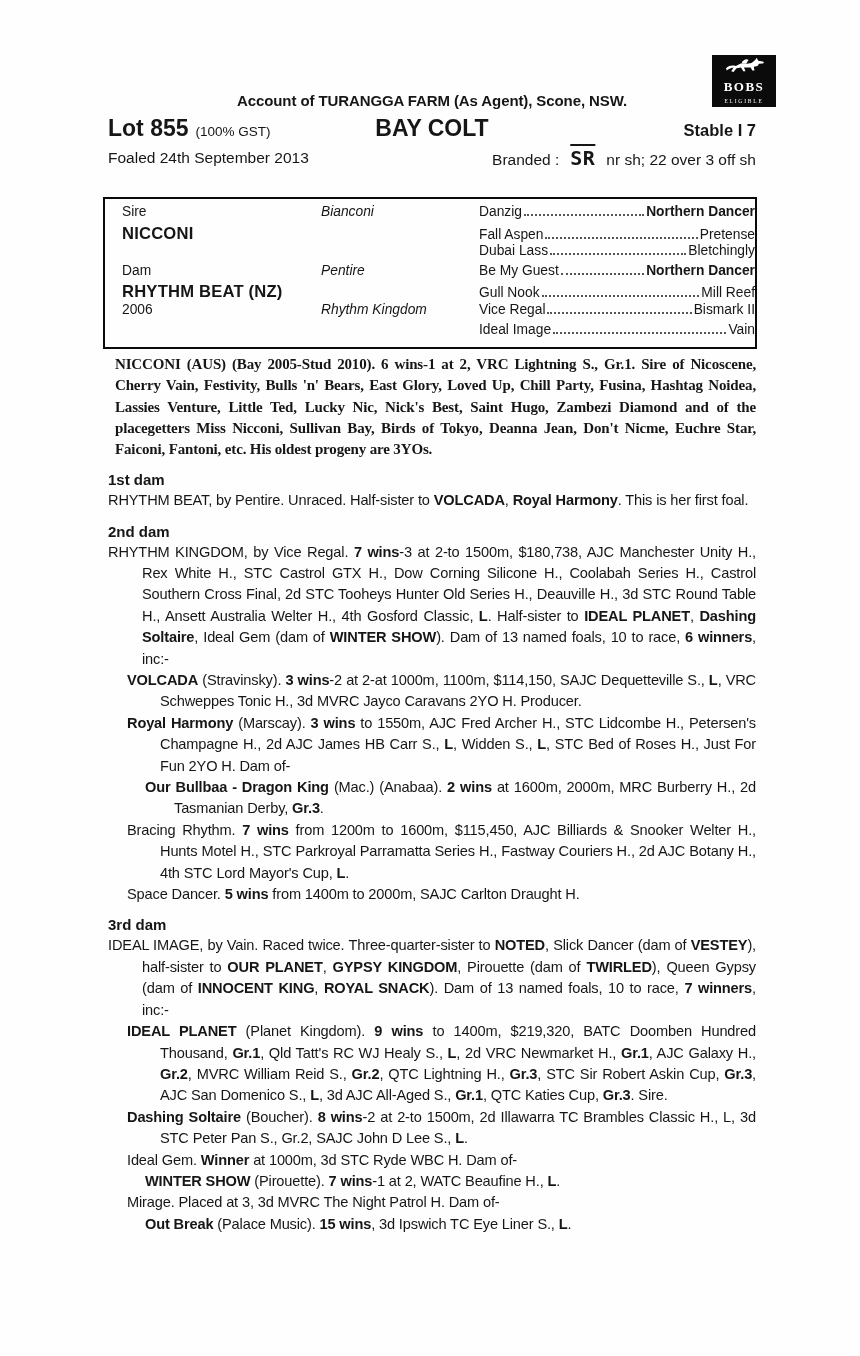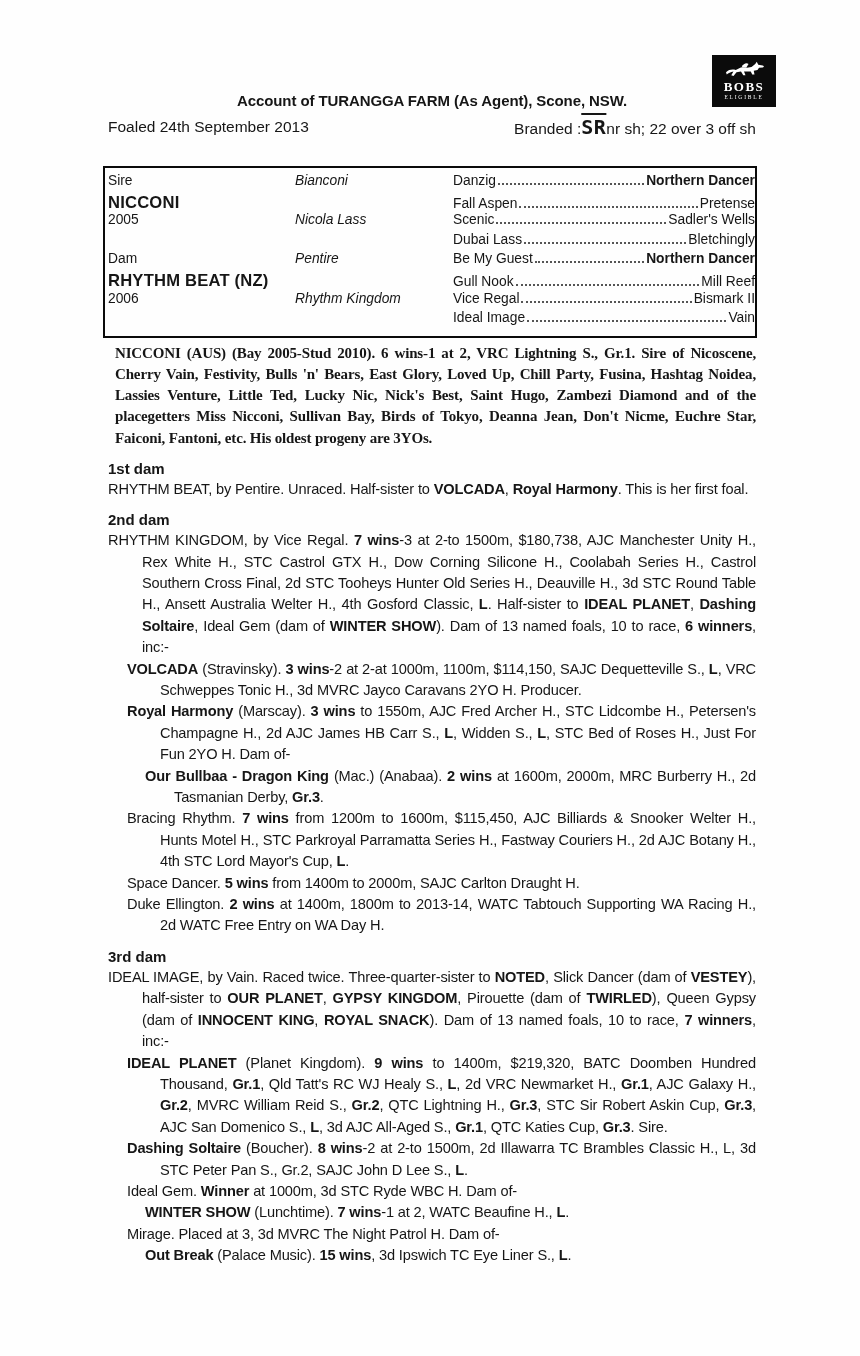--- a/index.html
+++ b/index.html
@@ -7,46 +7,46 @@
         font-family:"Liberation Sans",sans-serif;color:#161616;}
   .content{position:absolute;left:108px;top:92px;width:648px;}
 
   .account{font-weight:700;font-size:15px;text-align:center;margin:0 0 6px;letter-spacing:-0.1px;}
   .lotrow{position:relative;display:flex;align-items:baseline;height:28px;margin:0 0 3px;}
   .lot{font-weight:700;font-size:23px;white-space:nowrap;}
   .gst{font-size:13.5px;margin-left:7px;white-space:nowrap;}
   .bigtitle{position:absolute;left:0;right:0;text-align:center;font-weight:700;font-size:23px;}
   .stable{margin-left:auto;font-weight:700;font-size:16.5px;white-space:nowrap;}
   .foaledrow{display:flex;align-items:center;font-size:15.5px;margin:0 0 27px;}
-  .brandgroup{margin-left:auto;display:flex;align-items:baseline;gap:0;}
+  .brandgroup{margin-left:auto;display:flex;align-items:baseline;gap:11px;}
   .brandmark{font-family:"DejaVu Sans Mono",monospace;font-size:20px;text-decoration:overline;
              letter-spacing:0.5px;font-weight:700;}
 
   .pedigree{border:2px solid #0a0a0a;width:654px;margin:0 0 5px -5px;padding:5px 0 6px;box-sizing:border-box;}
   .ped-row{display:flex;align-items:baseline;height:19.6px;font-size:13.8px;}
-  .ped-c1{width:190px;padding-left:3px;box-sizing:border-box;white-space:nowrap;}
+  .ped-c1{width:216px;padding-left:17px;box-sizing:border-box;white-space:nowrap;}
   .ped-c1.horse{font-weight:700;font-size:16.6px;letter-spacing:0.2px;}
   .ped-c2{width:158px;white-space:nowrap;font-style:italic;}
   .ped-c3{flex:1;display:flex;align-items:baseline;min-width:0;}
   .ped-leader{flex:1;border-bottom:2px dotted #555;align-self:flex-end;margin:0 2px 3px;min-width:8px;}
   .ped-val{white-space:nowrap;}
   .ped-val.b{font-weight:700;}
 
   .sire-para{font-weight:700;font-size:15px;line-height:21.2px;text-align:justify;
              margin:3px 0 0 7px;letter-spacing:-0.15px;font-family:Liberation Serif, serif;}
 
   .dam-heading{font-weight:700;font-size:15px;margin:11px 0 2px;}
   .para{font-size:14.6px;line-height:21.4px;text-align:justify;letter-spacing:-0.15px;}
   .p-main{padding-left:34px;text-indent:-34px;}
   .p-entry{margin-left:19px;padding-left:33px;text-indent:-33px;}
   .p-deep{margin-left:37px;padding-left:29px;text-indent:-29px;}
   b{font-weight:700;}
 
   .bobs{position:absolute;left:712px;top:55px;width:64px;height:52px;background:#0b0b0b;
-        display:flex;flex-direction:column;align-items:center;justify-content:center;padding:2px 0;box-sizing:border-box;}
+        display:flex;flex-direction:column;align-items:center;justify-content:space-between;padding:2px 0;box-sizing:border-box;}
   .bobs-title{color:#fff;font-family:"Liberation Serif",serif;font-weight:700;font-size:13px;
               letter-spacing:1.5px;line-height:13px;margin-top:1px;}
   .bobs-sub{color:#fff;font-family:"Liberation Serif",serif;font-size:5.5px;letter-spacing:1.8px;
             line-height:7px;margin-top:1px;}
 </style>
 </head>
 <body>
 
 <div class="page">
 
@@ -56,20 +56,26 @@
       <path fill="#ffffff" d="M27 8 C29 3 34 2 36 4 L33 9 Z"></path>
     </svg>
     <div class="bobs-title">BOBS</div>
     <div class="bobs-sub">ELIGIBLE</div>
   </div>
 
   <div class="content">
 
     <div class="account">Account of TURANGGA FARM (As Agent), Scone, NSW.</div>
 
+    <div class="lotrow">
+      <span class="lot">Lot 855</span>
+      <span class="gst">(100% GST)</span>
+      <span class="bigtitle">BAY COLT</span>
+      <span class="stable">Stable I 7</span>
+    </div>
 
     <div class="foaledrow">
       <span>Foaled 24th September 2013</span>
       <span class="brandgroup">
         <span>Branded :</span>
         <span class="brandmark">SR</span>
         <span>nr sh; 22 over 3 off sh</span>
       </span>
     </div>
 
@@ -83,29 +89,20 @@
             <span class="ped-val b">Northern Dancer</span>
           </div>
         </div>
         <div class="ped-row">
           <div class="ped-c1 horse">NICCONI</div>
           <div class="ped-c2"></div>
           <div class="ped-c3">
             <span>Fall Aspen</span>
             <span class="ped-leader"></span>
             <span class="ped-val">Pretense</span>
-          </div>
-        </div>
-        <div class="ped-row">
-          <div class="ped-c1">2005</div>
-          <div class="ped-c2">Nicola Lass</div>
-          <div class="ped-c3">
-            <span>Scenic</span>
-            <span class="ped-leader"></span>
-            <span class="ped-val">Sadler's Wells</span>
           </div>
         </div>
         <div class="ped-row">
           <div class="ped-c1"></div>
           <div class="ped-c2"></div>
           <div class="ped-c3">
             <span>Dubai Lass</span>
             <span class="ped-leader"></span>
             <span class="ped-val">Bletchingly</span>
           </div>
@@ -153,25 +150,24 @@
     <div>
         <div class="dam-heading">1st dam</div>
         <div class="para p-main"><span>RHYTHM BEAT, by Pentire. Unraced. Half-sister to </span><b>VOLCADA</b><span>, </span><b>Royal Harmony</b><span>. This is her first foal.</span></div>
         <div class="dam-heading">2nd dam</div>
         <div class="para p-main"><span>RHYTHM KINGDOM, by Vice Regal. </span><b>7 wins</b><span>-3 at 2-to 1500m, $180,738, AJC Manchester Unity H., Rex White H., STC Castrol GTX H., Dow Corning Silicone H., Coolabah Series H., Castrol Southern Cross Final, 2d STC Tooheys Hunter Old Series H., Deauville H., 3d STC Round Table H., Ansett Australia Welter H., 4th Gosford Classic, </span><b>L</b><span>. Half-sister to </span><b>IDEAL PLANET</b><span>, </span><b>Dashing Soltaire</b><span>, Ideal Gem (dam of </span><b>WINTER SHOW</b><span>). Dam of 13 named foals, 10 to race, </span><b>6 winners</b><span>, inc:-</span></div>
         <div class="para p-entry"><b>VOLCADA</b><span> (Stravinsky). </span><b>3 wins</b><span>-2 at 2-at 1000m, 1100m, $114,150, SAJC Dequetteville S., </span><b>L</b><span>, VRC Schweppes Tonic H., 3d MVRC Jayco Caravans 2YO H. Producer.</span></div>
         <div class="para p-entry"><b>Royal Harmony</b><span> (Marscay). </span><b>3 wins</b><span> to 1550m, AJC Fred Archer H., STC Lidcombe H., Petersen's Champagne H., 2d AJC James HB Carr S., </span><b>L</b><span>, Widden S., </span><b>L</b><span>, STC Bed of Roses H., Just For Fun 2YO H. Dam of-</span></div>
         <div class="para p-deep"><b>Our Bullbaa - Dragon King</b><span> (Mac.) (Anabaa). </span><b>2 wins</b><span> at 1600m, 2000m, MRC Burberry H., 2d Tasmanian Derby, </span><b>Gr.3</b><span>.</span></div>
         <div class="para p-entry"><span>Bracing Rhythm. </span><b>7 wins</b><span> from 1200m to 1600m, $115,450, AJC Billiards &amp; Snooker Welter H., Hunts Motel H., STC Parkroyal Parramatta Series H., Fastway Couriers H., 2d AJC Botany H., 4th STC Lord Mayor's Cup, </span><b>L</b><span>.</span></div>
         <div class="para p-entry"><span>Space Dancer. </span><b>5 wins</b><span> from 1400m to 2000m, SAJC Carlton Draught H.</span></div>
-        <div class="para p-entry"><span>Duke Ellington. </span><b>2 wins</b><span> at 1400m, 1800m to 2013-14, WATC Tabtouch Supporting WA Racing H., 2d WATC Free Entry on WA Day H.</span></div>
         <div class="dam-heading">3rd dam</div>
         <div class="para p-main"><span>IDEAL IMAGE, by Vain. Raced twice. Three-quarter-sister to </span><b>NOTED</b><span>, Slick Dancer (dam of </span><b>VESTEY</b><span>), half-sister to </span><b>OUR PLANET</b><span>, </span><b>GYPSY KINGDOM</b><span>, Pirouette (dam of </span><b>TWIRLED</b><span>), Queen Gypsy (dam of </span><b>INNOCENT KING</b><span>, </span><b>ROYAL SNACK</b><span>). Dam of 13 named foals, 10 to race, </span><b>7 winners</b><span>, inc:-</span></div>
         <div class="para p-entry"><b>IDEAL PLANET</b><span> (Planet Kingdom). </span><b>9 wins</b><span> to 1400m, $219,320, BATC Doomben Hundred Thousand, </span><b>Gr.1</b><span>, Qld Tatt's RC WJ Healy S., </span><b>L</b><span>, 2d VRC Newmarket H., </span><b>Gr.1</b><span>, AJC Galaxy H., </span><b>Gr.2</b><span>, MVRC William Reid S., </span><b>Gr.2</b><span>, QTC Lightning H., </span><b>Gr.3</b><span>, STC Sir Robert Askin Cup, </span><b>Gr.3</b><span>, AJC San Domenico S., </span><b>L</b><span>, 3d AJC All-Aged S., </span><b>Gr.1</b><span>, QTC Katies Cup, </span><b>Gr.3</b><span>. Sire.</span></div>
         <div class="para p-entry"><b>Dashing Soltaire</b><span> (Boucher). </span><b>8 wins</b><span>-2 at 2-to 1500m, 2d Illawarra TC Brambles Classic H., L, 3d STC Peter Pan S., Gr.2, SAJC John D Lee S., </span><b>L</b><span>.</span></div>
         <div class="para p-entry"><span>Ideal Gem. </span><b>Winner</b><span> at 1000m, 3d STC Ryde WBC H. Dam of-</span></div>
-        <div class="para p-deep"><b>WINTER SHOW</b><span> (Lunchtime). </span><b>7 wins</b><span>-1 at 2, WATC Beaufine H., </span><b>L</b><span>.</span></div>
+        <div class="para p-deep"><b>WINTER SHOW</b><span> (Pirouette). </span><b>7 wins</b><span>-1 at 2, WATC Beaufine H., </span><b>L</b><span>.</span></div>
         <div class="para p-entry"><span>Mirage. Placed at 3, 3d MVRC The Night Patrol H. Dam of-</span></div>
         <div class="para p-deep"><b>Out Break</b><span> (Palace Music). </span><b>15 wins</b><span>, 3d Ipswich TC Eye Liner S., </span><b>L</b><span>.</span></div>
       </div>
 
   </div>
 </div>
 
 </body></html>

